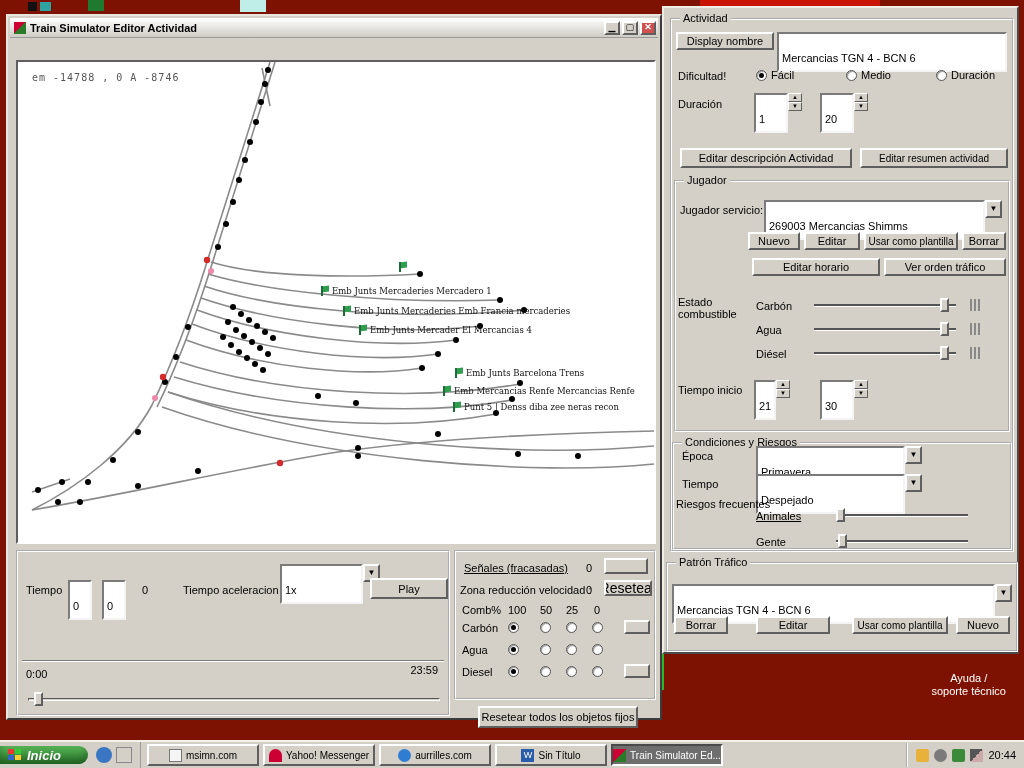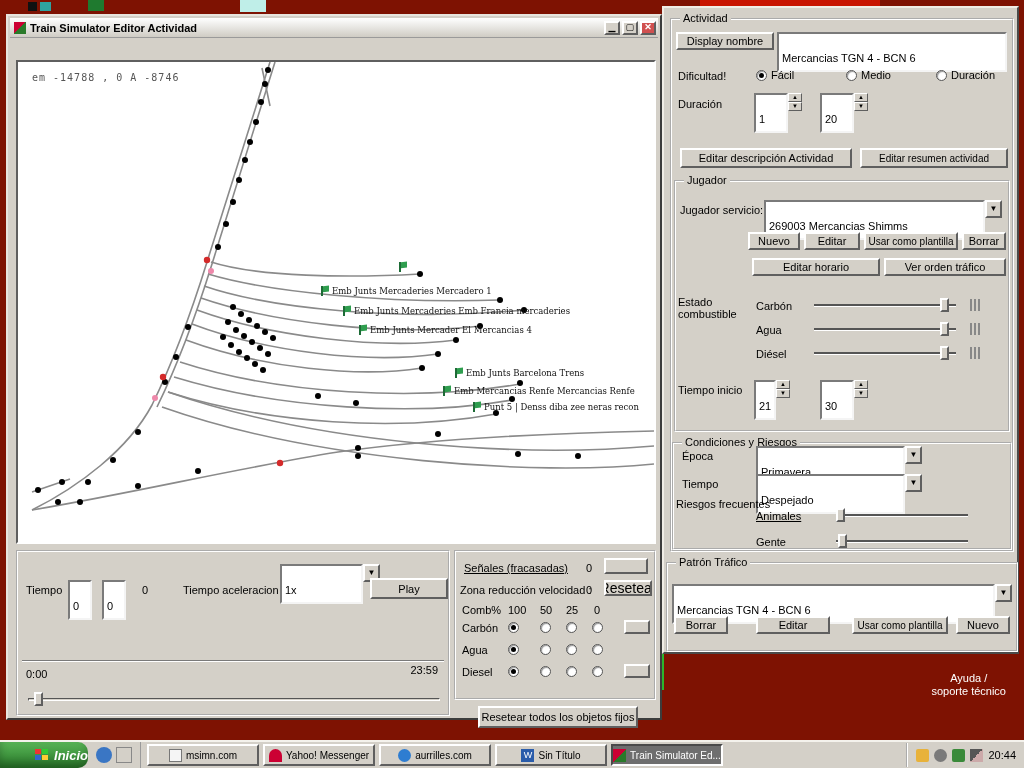--- a/index.html
+++ b/index.html
@@ -80,22 +80,22 @@
                 background:#d4d0c8; border:2px solid; border-color:#f0ede6 #4a4a4a #4a4a4a #f0ede6; }
 
   
   .desk-bit { position:absolute; }
   #help-note { position:absolute; right:18px; top:672px; color:#fff; font-size:11px;
                text-align:center; line-height:13px; }
 
   
   #taskbar { position:absolute; left:0; bottom:0; width:1024px; height:28px; background:#d4d0c8;
              border-top:2px solid #f4f2ec; display:flex; align-items:center; }
-  #start-btn { width:88px; height:26px; background:linear-gradient(#4aa called,#2d7d2d);
-               border-radius:0 10px 10px 0;justify-content:flex-end; }
+  #start-btn { width:88px; height:18px; background:linear-gradient(#4aa called,#2d7d2d);
+               border-radius:0 10px 10px 0; }
   #start-btn { background:linear-gradient(#57b356,#2a7c2a); display:flex; align-items:center;
                gap:5px; padding-left:8px; color:#fff; font-weight:bold; font-style:italic;
                font-size:13px; box-shadow:inset 0 -6px 8px rgba(0,0,0,.25); }
   .winflag { width:14px; height:12px; display:grid; grid-template-columns:6px 6px;
              grid-template-rows:5px 5px; gap:1px; }
   .winflag i { display:block; } .winflag i:nth-child(1){background:#e33;} .winflag i:nth-child(2){background:#3c3;}
   .winflag i:nth-child(3){background:#36c;} .winflag i:nth-child(4){background:#fc3;}
   #quick-launch { display:flex; gap:4px; padding:0 8px; border-right:1px solid #9a9a9a;
                   margin-right:4px; height:26px; align-items:center; }
   .ql-icon { width:16px; height:16px; }
@@ -235,21 +235,21 @@
         <span>Emb Junts  Mercader El  Mercancias 4</span>
       </div>
     <div class="map-label" style="left:436px;top:306px">
         <span class="flag"></span>
         <span>Emb Junts  Barcelona  Trens</span>
       </div>
     <div class="map-label" style="left:424px;top:324px">
         <span class="flag"></span>
         <span>Emb Mercancias Renfe  Mercancias Renfe</span>
       </div>
-    <div class="map-label" style="left:454px;top:340px">
+    <div class="map-label" style="left:434px;top:340px">
         <span class="flag"></span>
         <span>Punt 5 | Denss diba zee neras  recon</span>
       </div>
   </div>
 
   <div id="bottom-left">
     <span class="lbl" style="left:8px;top:32px">Tiempo</span>
     <div class="field" style="position:absolute;left:50px;top:28px;width:24px;height:17px">0</div>
     <div class="field" style="position:absolute;left:84px;top:28px;width:24px;height:17px">0</div>
     <span class="lbl" style="left:124px;top:32px">0</span>

